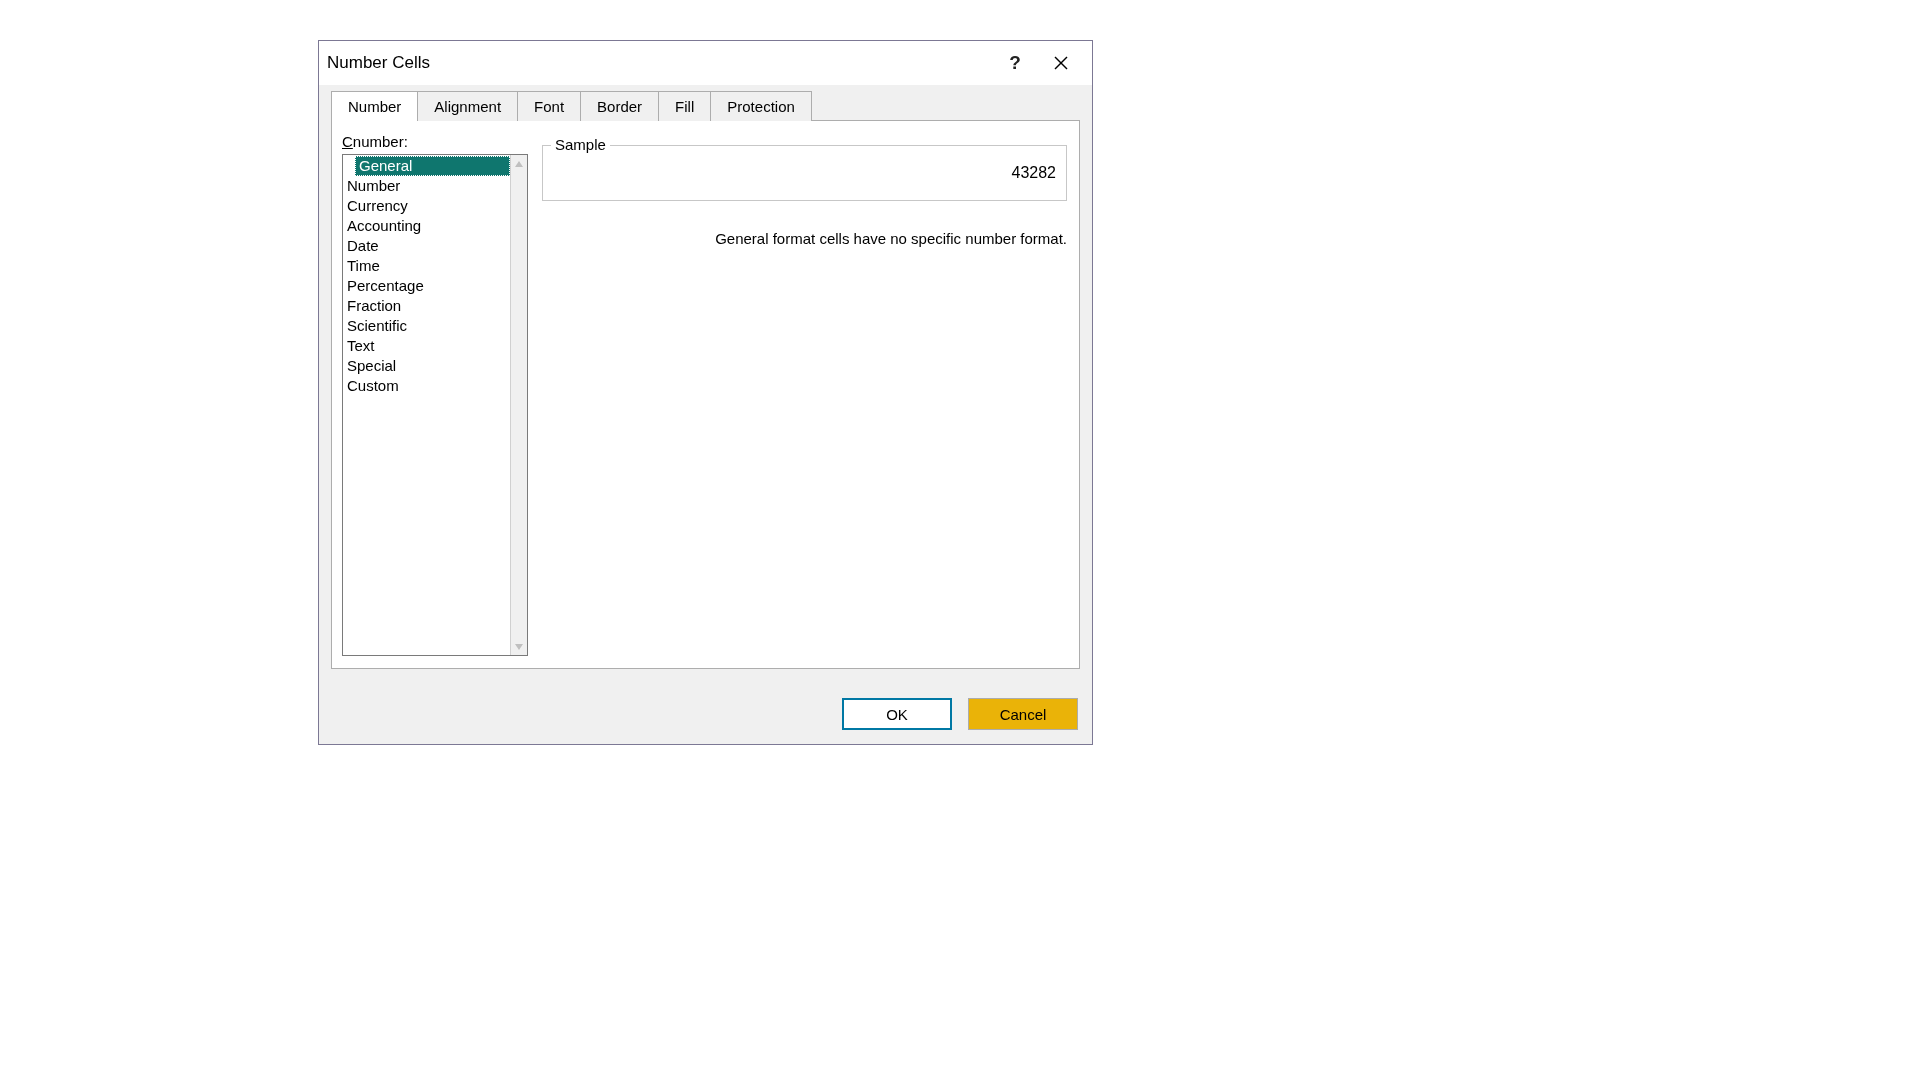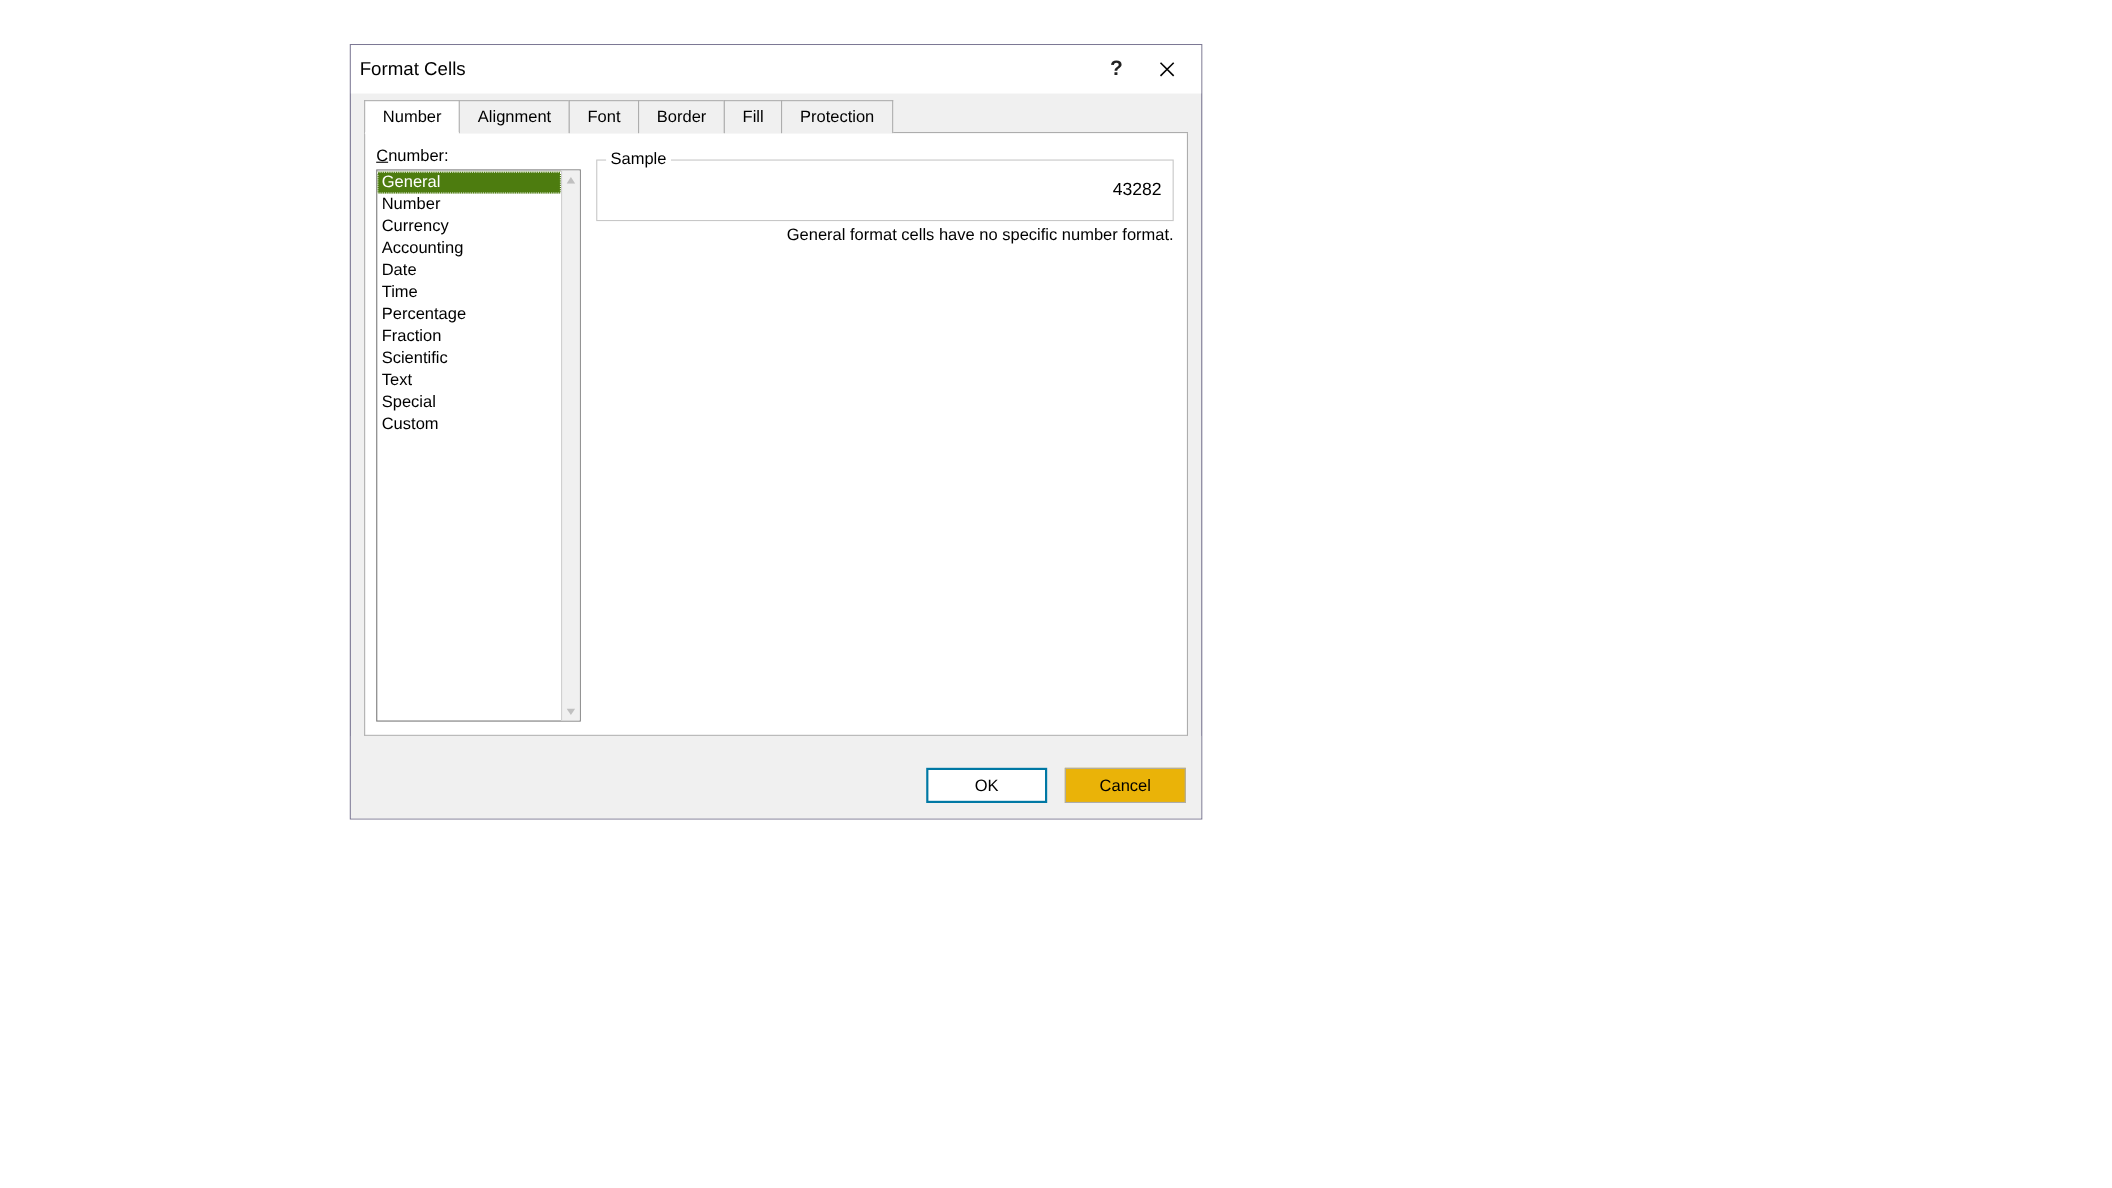--- a/index.html
+++ b/index.html
@@ -113,24 +113,25 @@
     padding: 1px 0;
   }
   .list-item {
     padding: 0px 4px;
     font-size: 15px;
     line-height: 20px;
     cursor: pointer;
     color: #000;
   }
   .list-item.selected {
-    background: #4d7c0f;
+    background: #0f766e;
     color: #ffffff;
     outline: 1px dotted #fff;
     outline-offset: -1px;
+    margin-left: 12px;
   }
   .list-scroll {
     width: 17px;
     background: #f0f0f0;
     border-left: 1px solid #d0d0d0;
     display: flex;
     flex-direction: column;
     justify-content: space-between;
     align-items: center;
   }
@@ -157,21 +158,21 @@
     position: absolute;
     top: -10px;
     left: 8px;
     background: #ffffff;
     padding: 0 4px;
     font-size: 15px;
     color: #000;
   }
   .sample-value { font-size: 16px; color: #000; }
   .desc {
-    margin-top: 4px;
+    margin-top: 29px;
     font-size: 15px;
     color: #000;
   }
 
   .button-row {
     display: flex;
     justify-content: flex-end;
     gap: 16px;
     padding: 29px 14px 14px 12px;
     background: #f0f0f0;
@@ -189,21 +190,21 @@
   .btn.primary {
     background: #ffffff;
     border: 2px solid #0078a4;
   }
 </style>
 </head>
 <body>
 
 <div class="dialog">
   <div class="titlebar">
-    <div class="title">Format Cells</div>
+    <div class="title">Number Cells</div>
     <div class="help-icon">?</div>
     <div class="close-icon">
       <svg viewBox="0 0 14 14">
           <line x1="1" y1="1" x2="13" y2="13"></line>
           <line x1="13" y1="1" x2="1" y2="13"></line>
         </svg>
     </div>
   </div>
 
   <div class="tabs-row" id="tabs-row">

